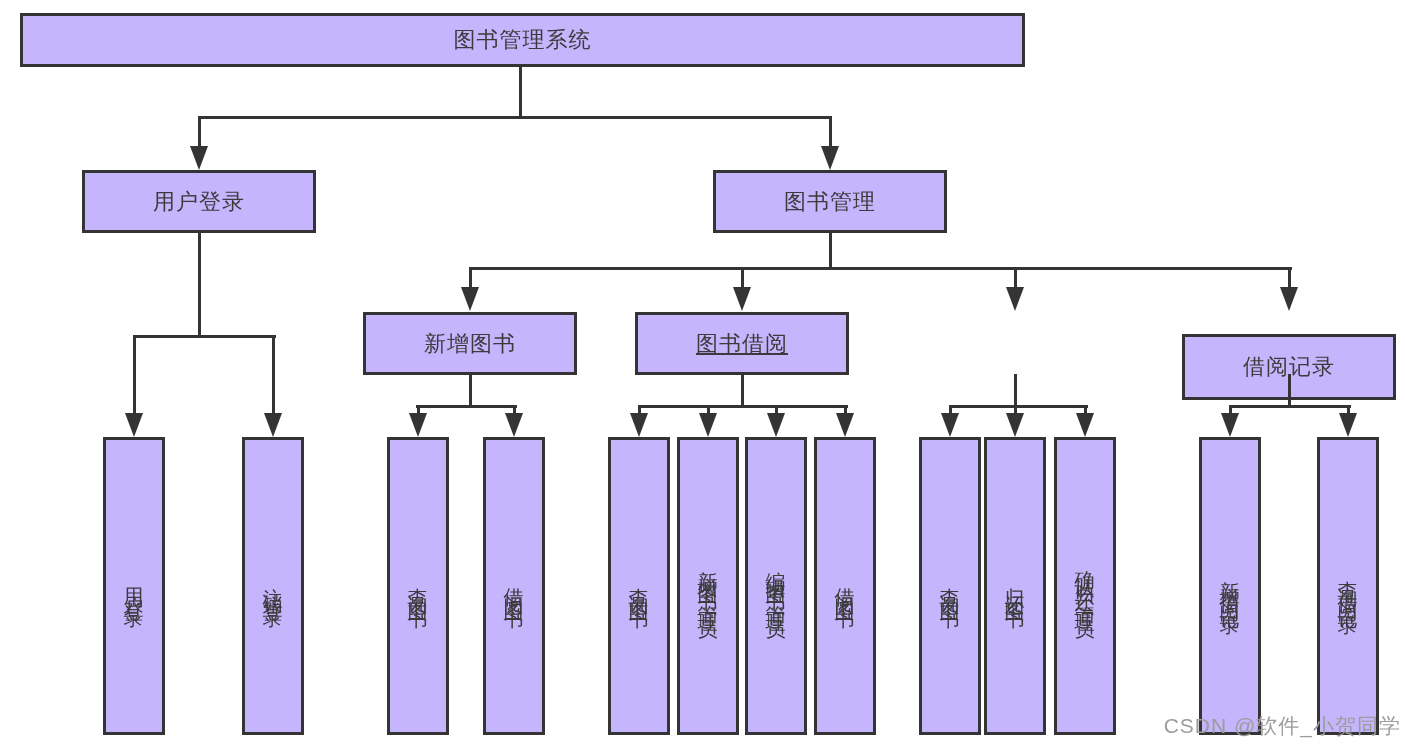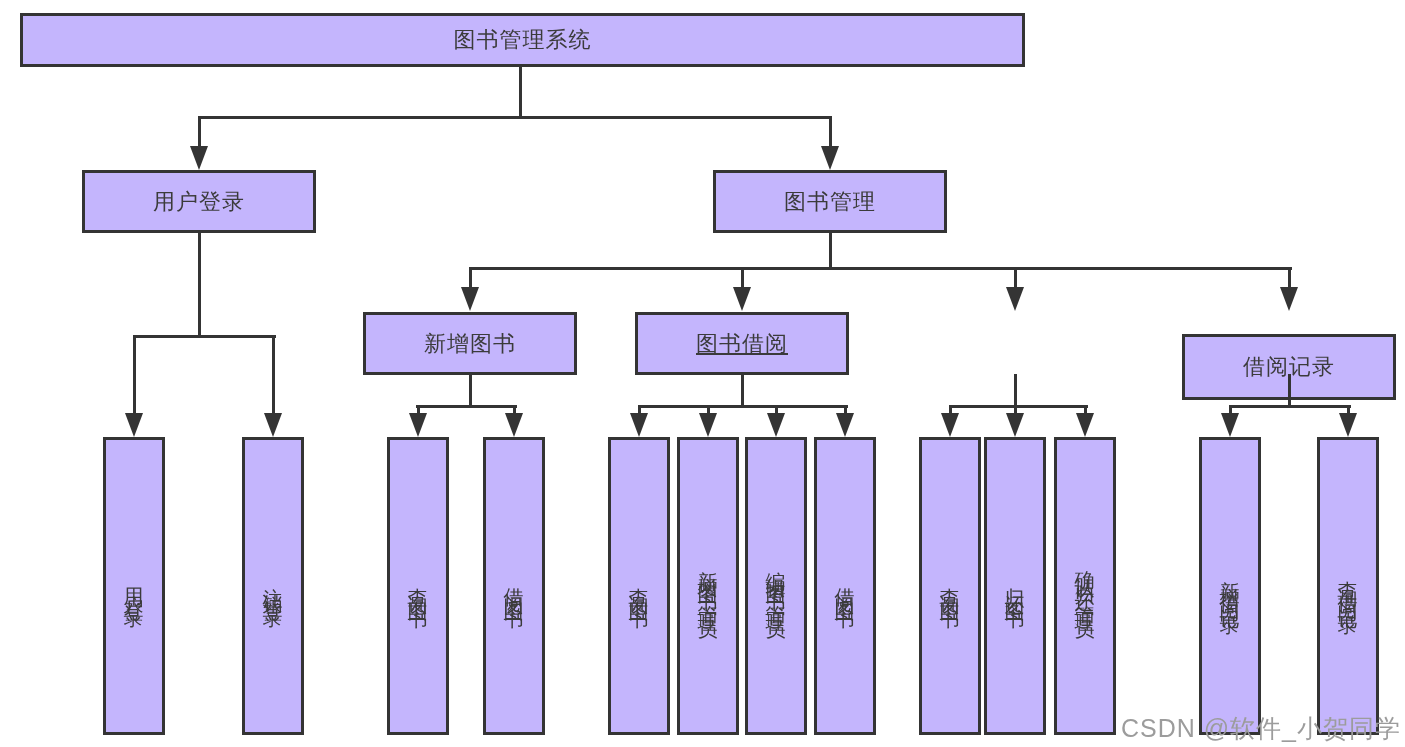--- a/index.html
+++ b/index.html
@@ -16,21 +16,21 @@
   .hbox { font-size:22px; letter-spacing:1px; }
   .vbox {
     writing-mode:vertical-rl; font-size:20px; letter-spacing:7px; line-height:1.2;
   }
   .ln { position:absolute; background:#343434; }
   .ah {
     position:absolute; width:0; height:0;
     border-left:9px solid transparent; border-right:9px solid transparent;
     border-top:24px solid #343434;
   }
-  .wm { position:absolute; top:712px; right:4px; color:#9c9c9c; font-size:25px; letter-spacing:1px; }
+  .wm { position:absolute; top:712px; right:4px; color:#9c9c9c; font-size:21px; letter-spacing:1px; }
 </style>
 </head>
 <body>
 
 <div class="canvas">
 
   <div class="box hbox" style="left:20px;top:13px;width:1005px;height:54px;">
     <span>图书管理系统</span>
   </div>
 

